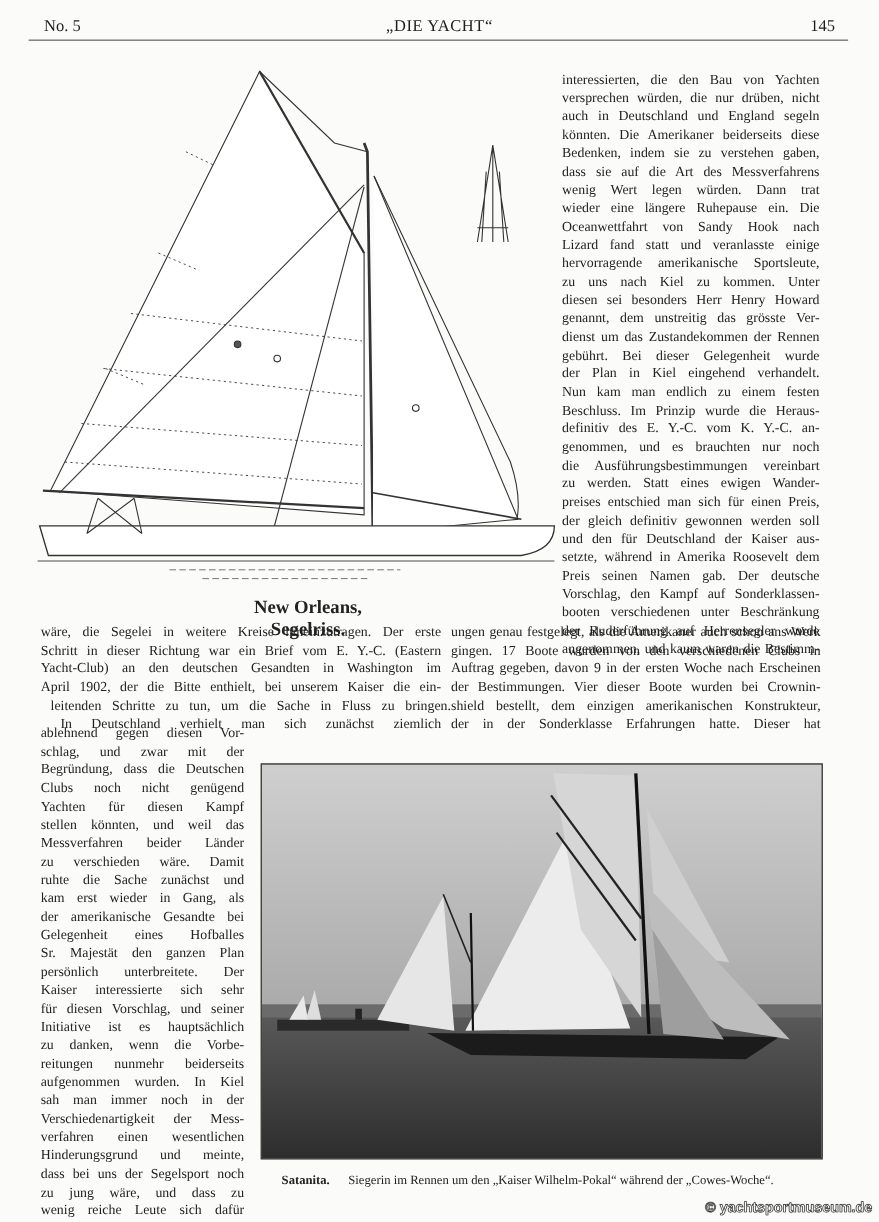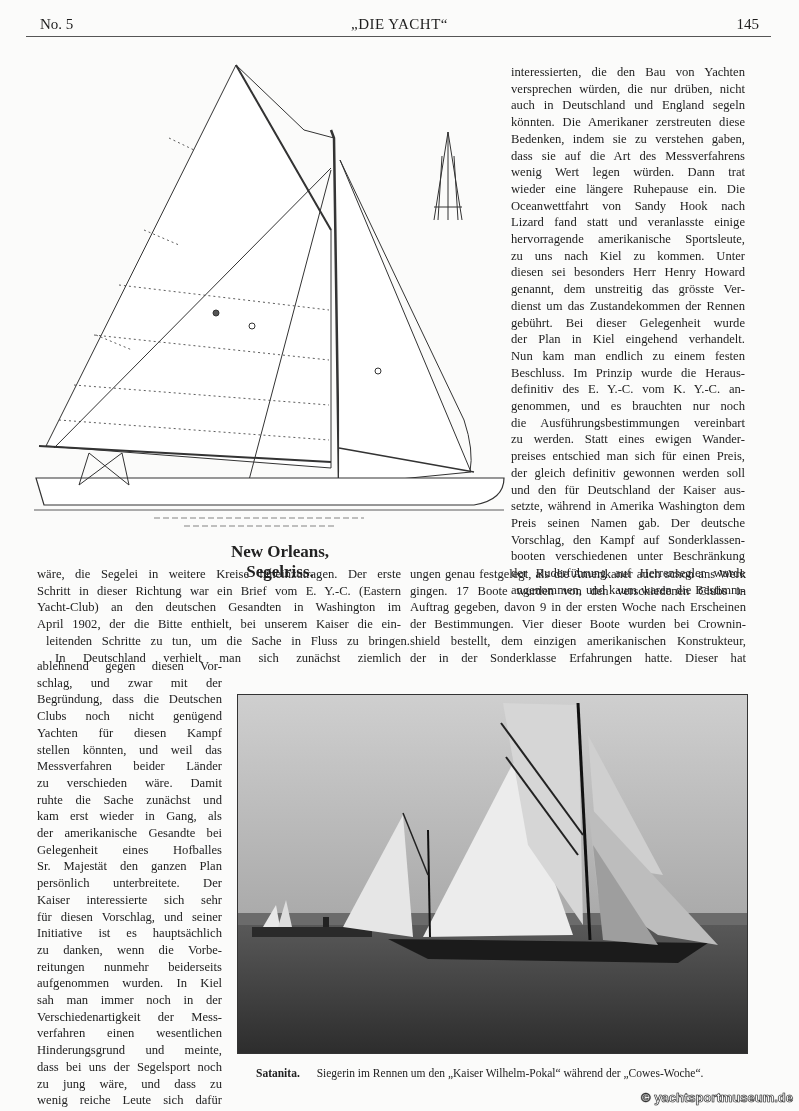--- a/index.html
+++ b/index.html
@@ -77,21 +77,21 @@
     <path d="M414 72 L400 160 M414 72 L428 160 M414 72 L414 160 M408 96 L404 160 M420 96 L424 160 M400 147 L428 147"></path>
   </g>
 </svg>
 
 <div class="caption1">New Orleans, Segelriss.</div>
 
 <div class="col rightcol" id="rc">
     <span class="ln">interessierten, die den Bau von Yachten</span>
     <span class="ln">versprechen würden, die nur drüben, nicht</span>
     <span class="ln">auch in Deutschland und England segeln</span>
-    <span class="ln">könnten. Die Amerikaner zerstreuten diese</span>
+    <span class="ln">könnten. Die Amerikaner beiderseits diese</span>
     <span class="ln">Bedenken, indem sie zu verstehen gaben,</span>
     <span class="ln">dass sie auf die Art des Messverfahrens</span>
     <span class="ln">wenig Wert legen würden. Dann trat</span>
     <span class="ln">wieder eine längere Ruhepause ein. Die</span>
     <span class="ln">Oceanwettfahrt von Sandy Hook nach</span>
     <span class="ln">Lizard fand statt und veranlasste einige</span>
     <span class="ln">hervorragende amerikanische Sportsleute,</span>
     <span class="ln">zu uns nach Kiel zu kommen. Unter</span>
     <span class="ln">diesen sei besonders Herr Henry Howard</span>
     <span class="ln">genannt, dem unstreitig das grösste Ver-</span>
@@ -100,21 +100,21 @@
     <span class="ln">der Plan in Kiel eingehend verhandelt.</span>
     <span class="ln">Nun kam man endlich zu einem festen</span>
     <span class="ln">Beschluss. Im Prinzip wurde die Heraus-</span>
     <span class="ln">definitiv des E. Y.-C. vom K. Y.-C. an-</span>
     <span class="ln">genommen, und es brauchten nur noch</span>
     <span class="ln">die Ausführungsbestimmungen vereinbart</span>
     <span class="ln">zu werden. Statt eines ewigen Wander-</span>
     <span class="ln">preises entschied man sich für einen Preis,</span>
     <span class="ln">der gleich definitiv gewonnen werden soll</span>
     <span class="ln">und den für Deutschland der Kaiser aus-</span>
-    <span class="ln">setzte, während in Amerika Washington dem</span>
+    <span class="ln">setzte, während in Amerika Roosevelt dem</span>
     <span class="ln">Preis seinen Namen gab. Der deutsche</span>
     <span class="ln">Vorschlag, den Kampf auf Sonderklassen-</span>
     <span class="ln">booten verschiedenen unter Beschränkung</span>
     <span class="ln">der Ruderführung auf Herrensegler wurde</span>
     <span class="ln">angenommen, und kaum waren die Bestimm-</span>
   </div>
 
 <div class="col wide" id="wide">
     <div style="display: flex; justify-content: space-between;">
       <span class="ln" style="width: 364px;">wäre, die Segelei in weitere Kreise hineinzutragen. Der erste</span>

